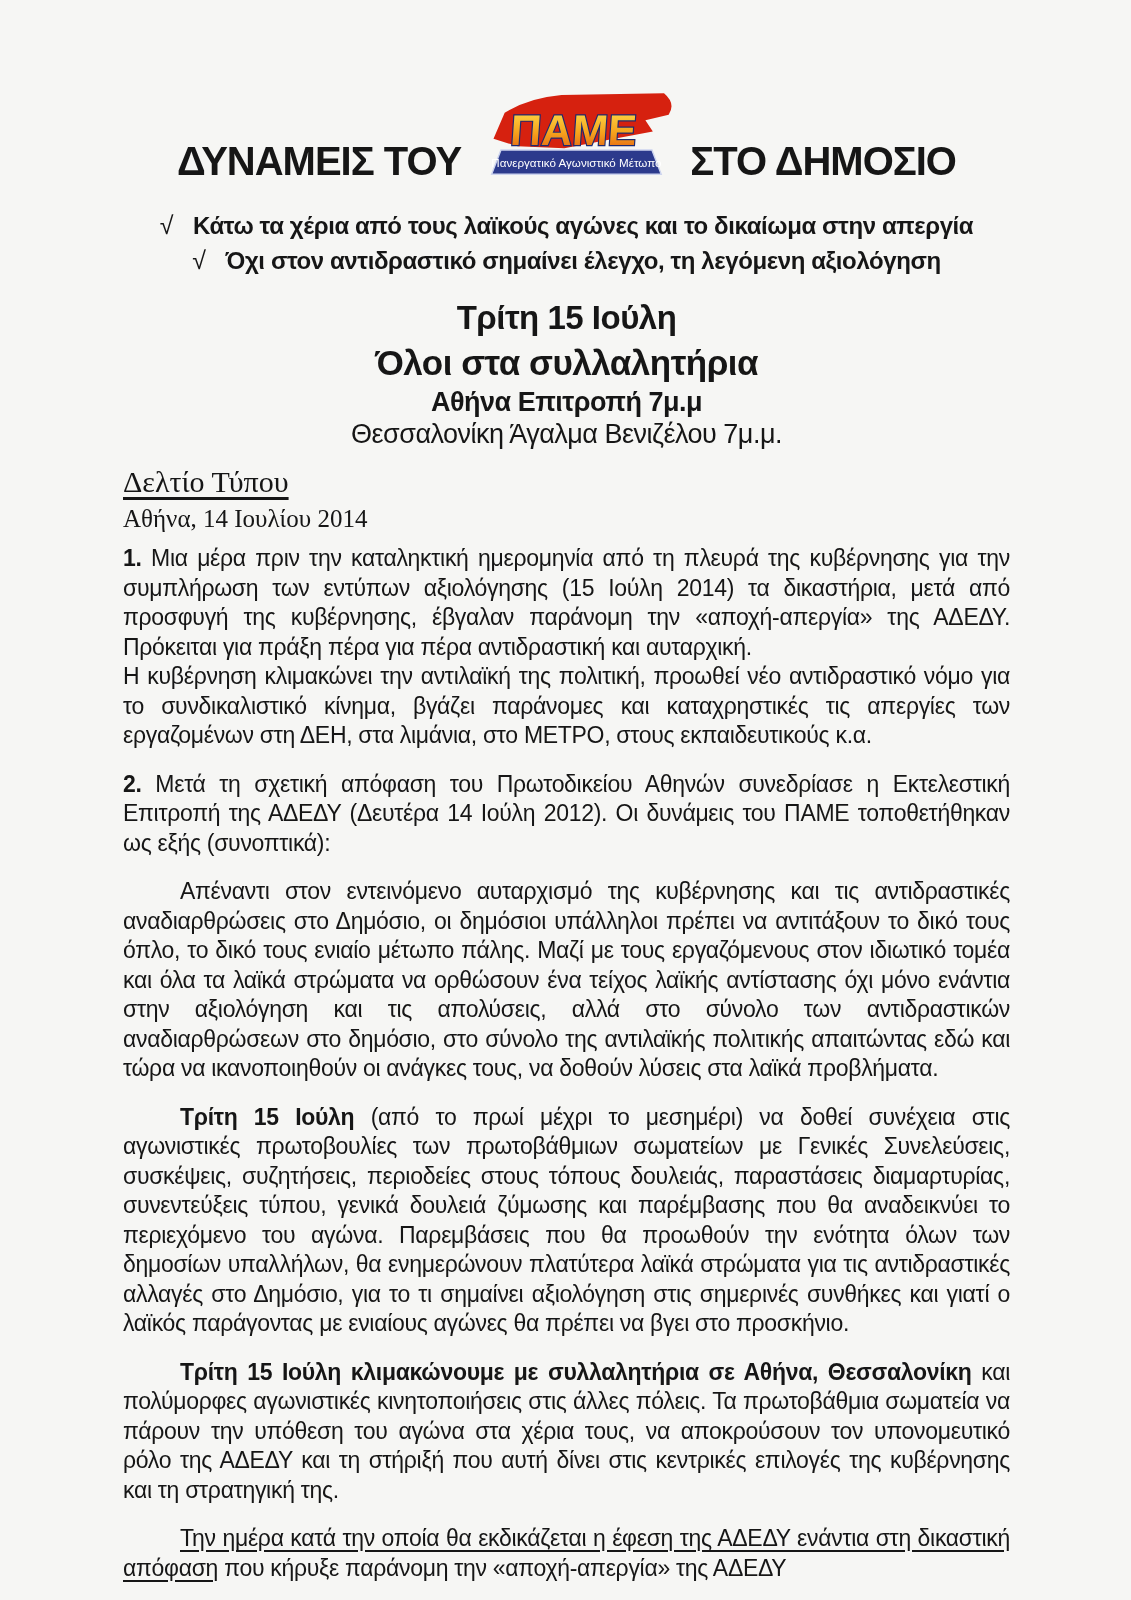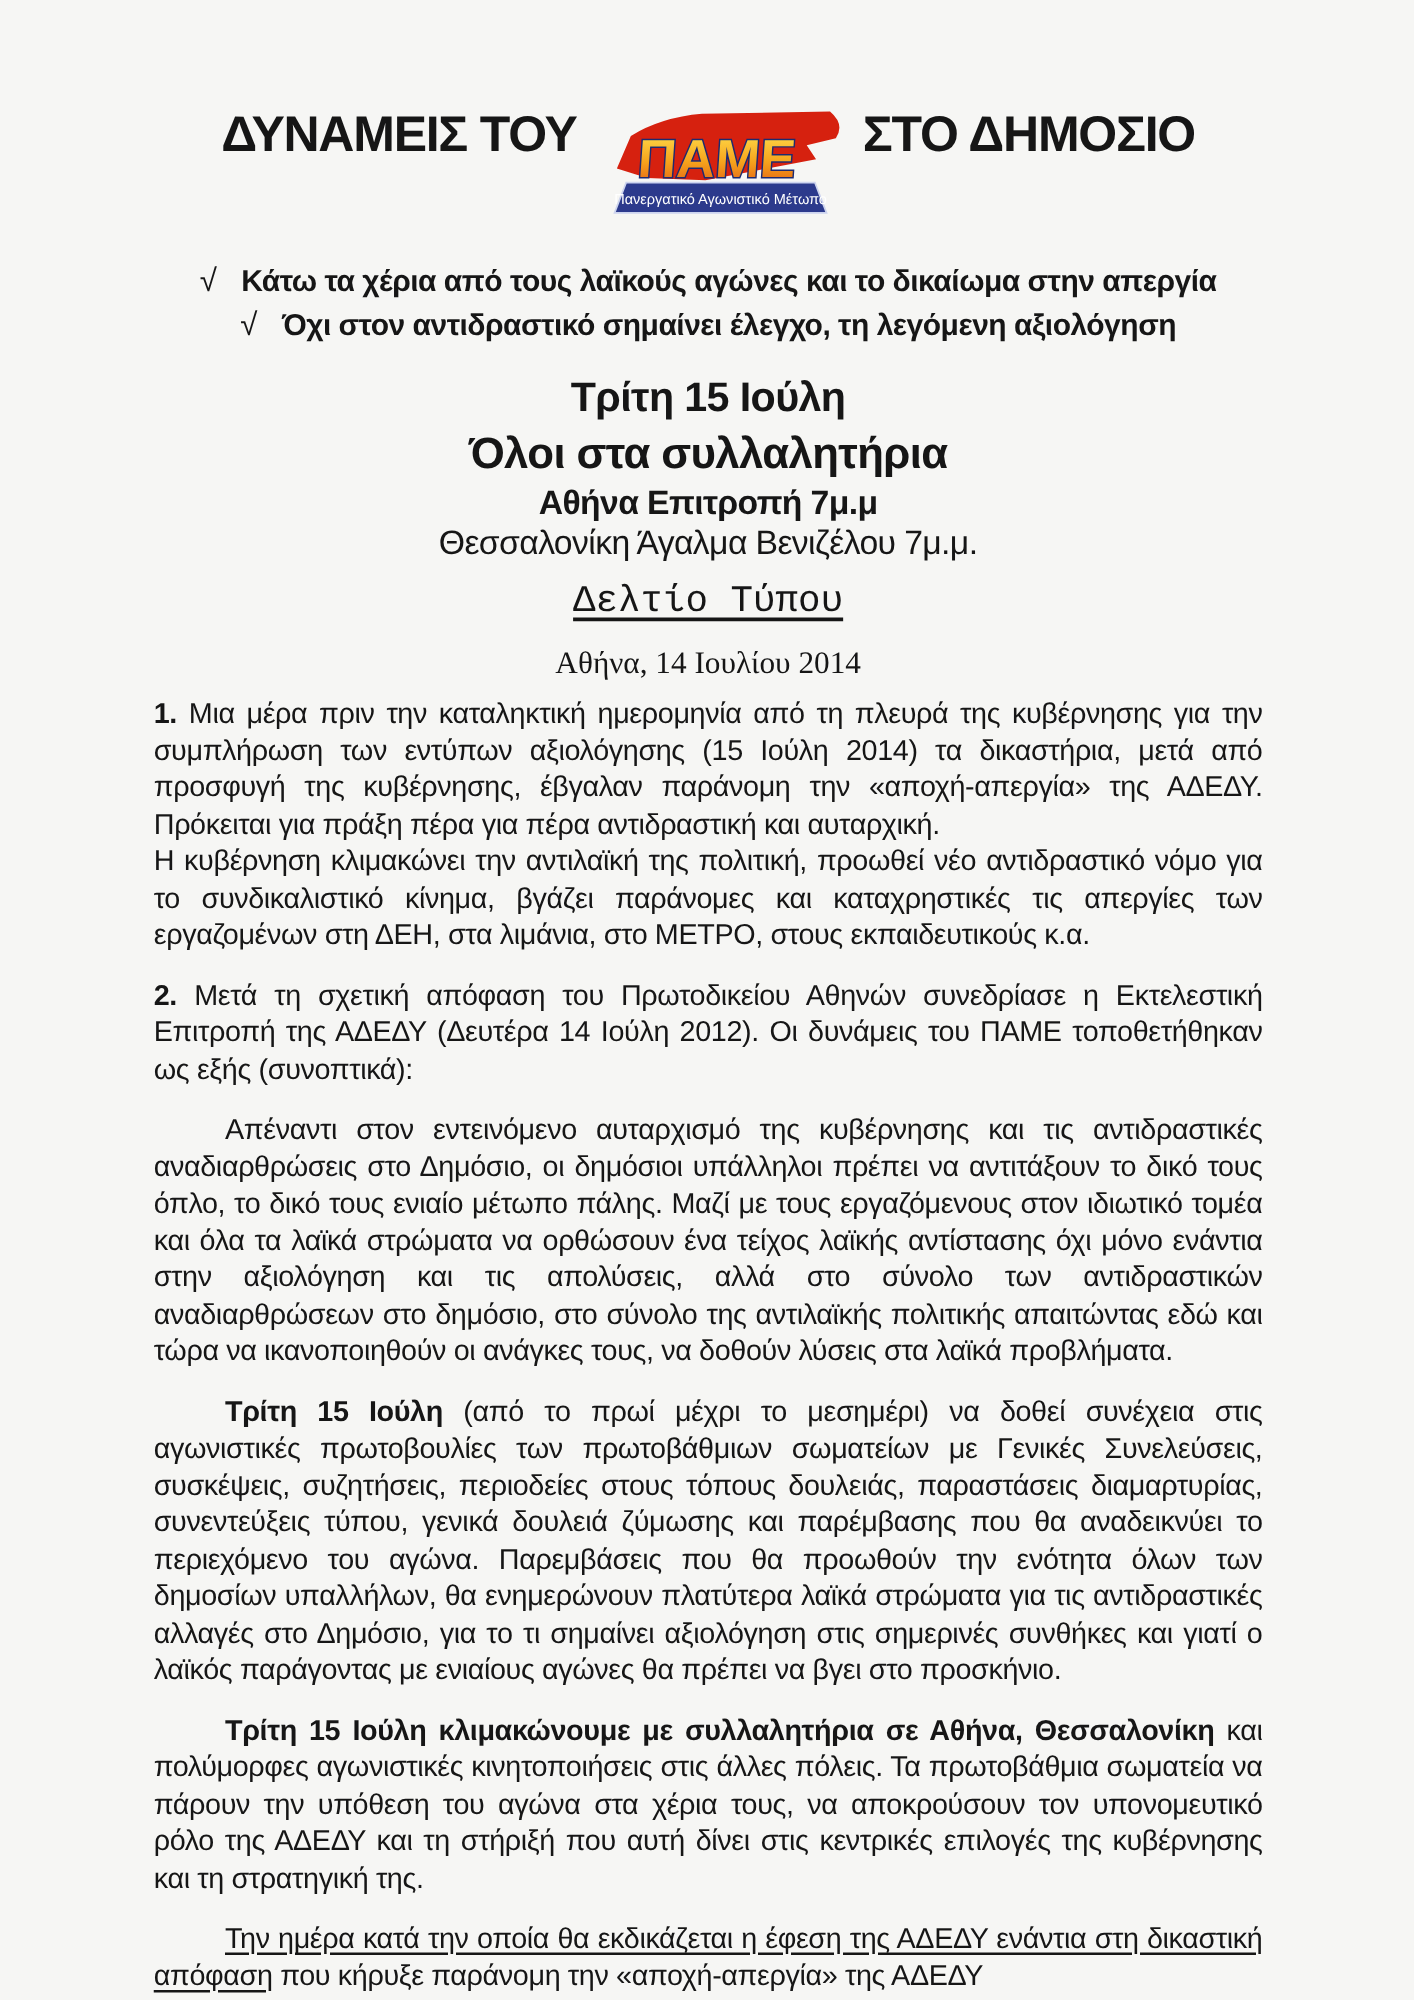--- a/index.html
+++ b/index.html
@@ -9,21 +9,21 @@
     width:1131px; height:1600px;
     margin:0 auto;
     background:#f6f6f4;
     color:#161616;
     font-family:"Liberation Sans", sans-serif;
     padding:86px 121px 0 123px;
     overflow:hidden;
   }
   
   .masthead {
-    display:flex; justify-content:center; align-items:flex-start;
+    display:flex; justify-content:center; align-items:flex-end;
     gap:12px; height:98px;
   }
   .masthead .bigcaps {
     font-size:40px; font-weight:bold; letter-spacing:-1px; white-space:nowrap;
   }
   .logo-svg { display:block; }
   
   .slogans { margin-top:24px; }
   .slogan-row {
     display:flex; justify-content:center; align-items:baseline; gap:20px;
@@ -31,27 +31,27 @@
   }
   .slogan-row .tick { font-weight:normal; font-size:25px; }
   
   .announce { margin-top:18px; text-align:center; letter-spacing:-0.5px; }
   .announce .l1 { font-size:33px; font-weight:bold; line-height:44px; }
   .announce .l2 { font-size:35px; font-weight:bold; line-height:46px;text-align:center; }
   .announce .l3 { font-size:27px; font-weight:bold; line-height:32px; }
   .announce .l4 { font-size:27px; font-weight:normal; line-height:32px; }
   
   .pr-title {
-    margin-top:14px; text-align:center;
-    font-family:Liberation Mono, monospace;
+    margin-top:14px; text-align:left;
+    font-family:Liberation Serif, serif;
     font-size:30px; line-height:36px;
   }
   .pr-title span { text-decoration:underline; text-underline-offset:5px; }
   .dateline {
-    margin-top:16px; text-align:center;
+    margin-top:4px; text-align:left;
     font-family:"Liberation Serif", serif;
     font-size:25px; line-height:30px;
   }
   
   .body-text { margin-top:10px; }
   .body-text p {
     font-size:23px; line-height:29.5px;
     text-align:justify; letter-spacing:-0.3px;
     margin-bottom:19px;
   }

